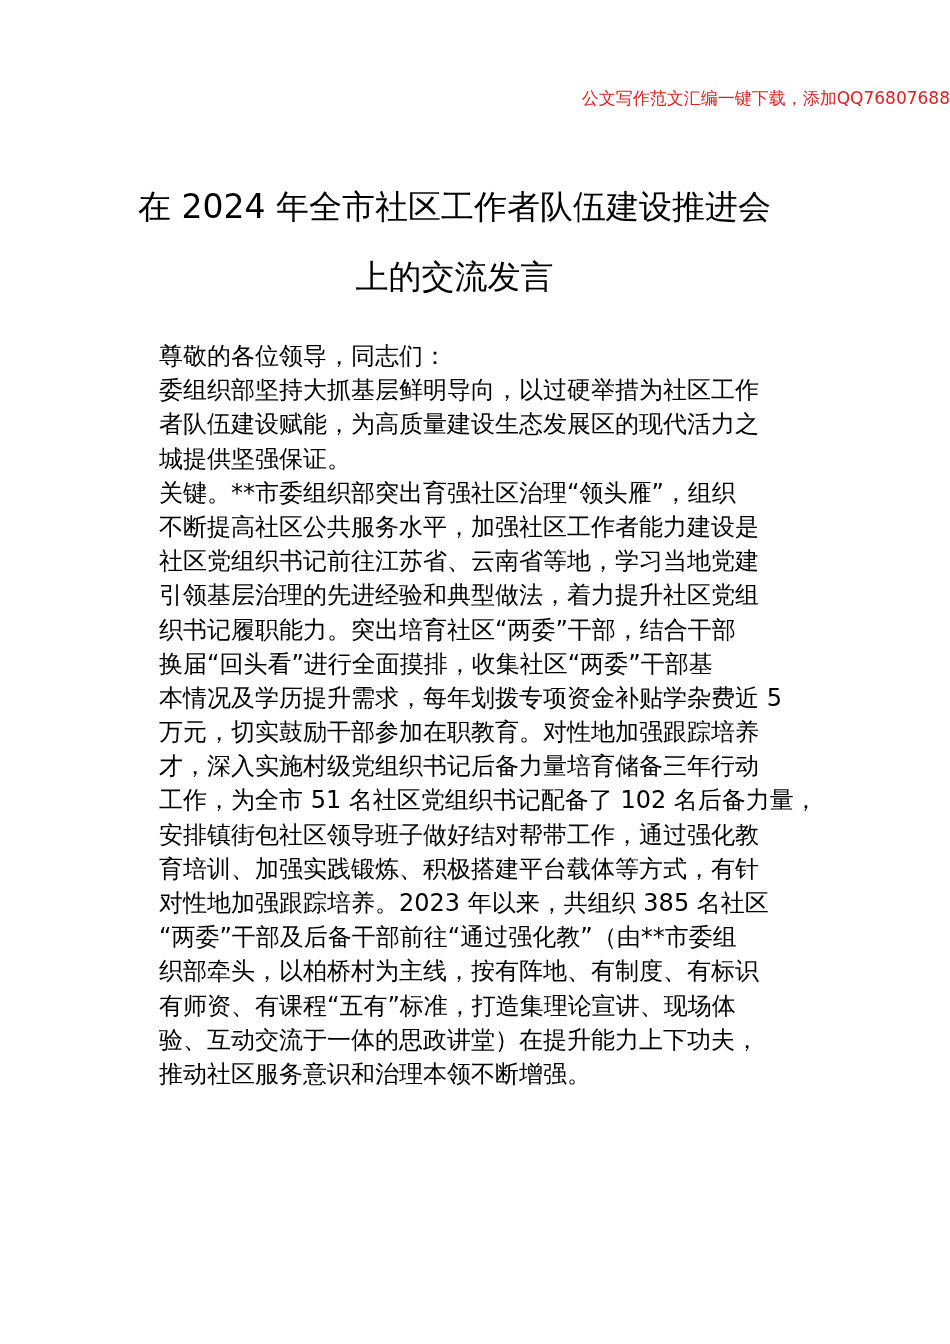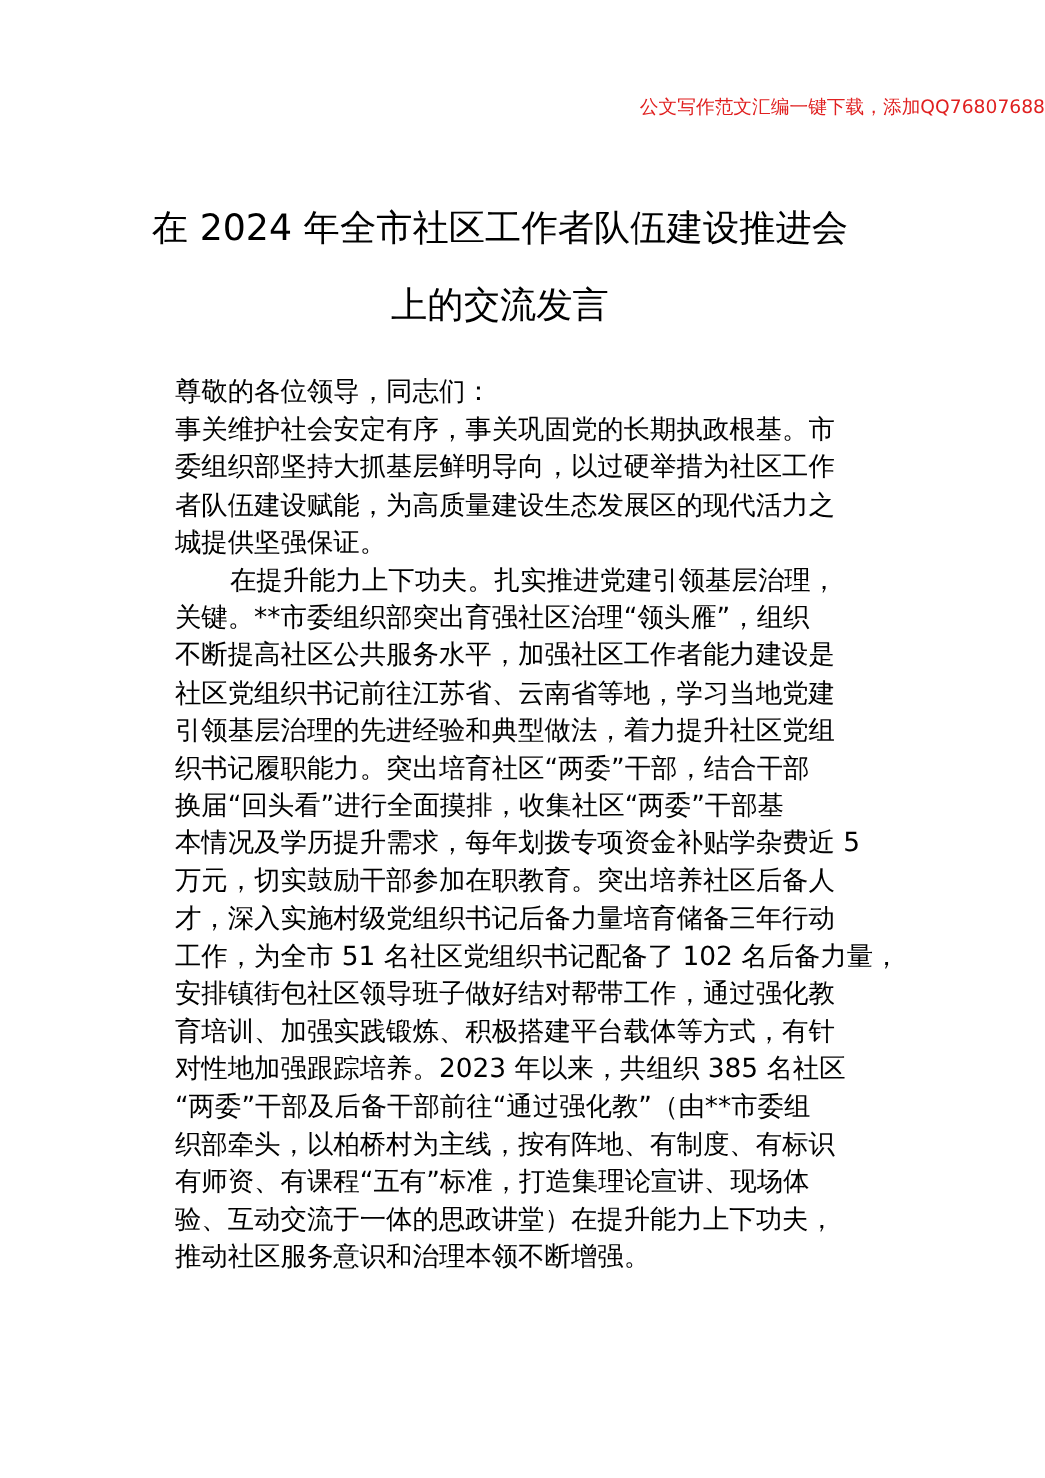--- a/index.html
+++ b/index.html
@@ -69,36 +69,34 @@
 
   <div class="title">
     <span class="line">在 2024 年全市社区工作者队伍建设推进会</span>
     <span class="line">上的交流发言</span>
   </div>
 
   <div class="body-text">
     <span class="line">尊敬的各位领导，同志们：</span>
 
     <div>
-      <span class="line">事关维护社会安定有序，事关巩固党的长期执政根基。市</span>
       <span class="line">委组织部坚持大抓基层鲜明导向，以过硬举措为社区工作</span>
       <span class="line">者队伍建设赋能，为高质量建设生态发展区的现代活力之</span>
       <span class="line">城提供坚强保证。</span>
     </div>
 
     <div>
-      <span class="line indent">在提升能力上下功夫。扎实推进党建引领基层治理，</span>
       <span class="line">关键。**市委组织部突出育强社区治理“领头雁”，组织</span>
       <span class="line">不断提高社区公共服务水平，加强社区工作者能力建设是</span>
       <span class="line">社区党组织书记前往江苏省、云南省等地，学习当地党建</span>
       <span class="line">引领基层治理的先进经验和典型做法，着力提升社区党组</span>
       <span class="line">织书记履职能力。突出培育社区“两委”干部，结合干部</span>
       <span class="line">换届“回头看”进行全面摸排，收集社区“两委”干部基</span>
       <span class="line">本情况及学历提升需求，每年划拨专项资金补贴学杂费近 5</span>
-      <span class="line">万元，切实鼓励干部参加在职教育。突出培养社区后备人</span>
+      <span class="line">万元，切实鼓励干部参加在职教育。对性地加强跟踪培养</span>
       <span class="line">才，深入实施村级党组织书记后备力量培育储备三年行动</span>
       <span class="line">工作，为全市 51 名社区党组织书记配备了 102 名后备力量，</span>
       <span class="line">安排镇街包社区领导班子做好结对帮带工作，通过强化教</span>
       <span class="line">育培训、加强实践锻炼、积极搭建平台载体等方式，有针</span>
       <span class="line">对性地加强跟踪培养。2023 年以来，共组织 385 名社区</span>
       <span class="line">“两委”干部及后备干部前往“通过强化教”（由**市委组</span>
       <span class="line">织部牵头，以柏桥村为主线，按有阵地、有制度、有标识</span>
       <span class="line">有师资、有课程“五有”标准，打造集理论宣讲、现场体</span>
       <span class="line">验、互动交流于一体的思政讲堂）在提升能力上下功夫，</span>
       <span class="line">推动社区服务意识和治理本领不断增强。</span>

